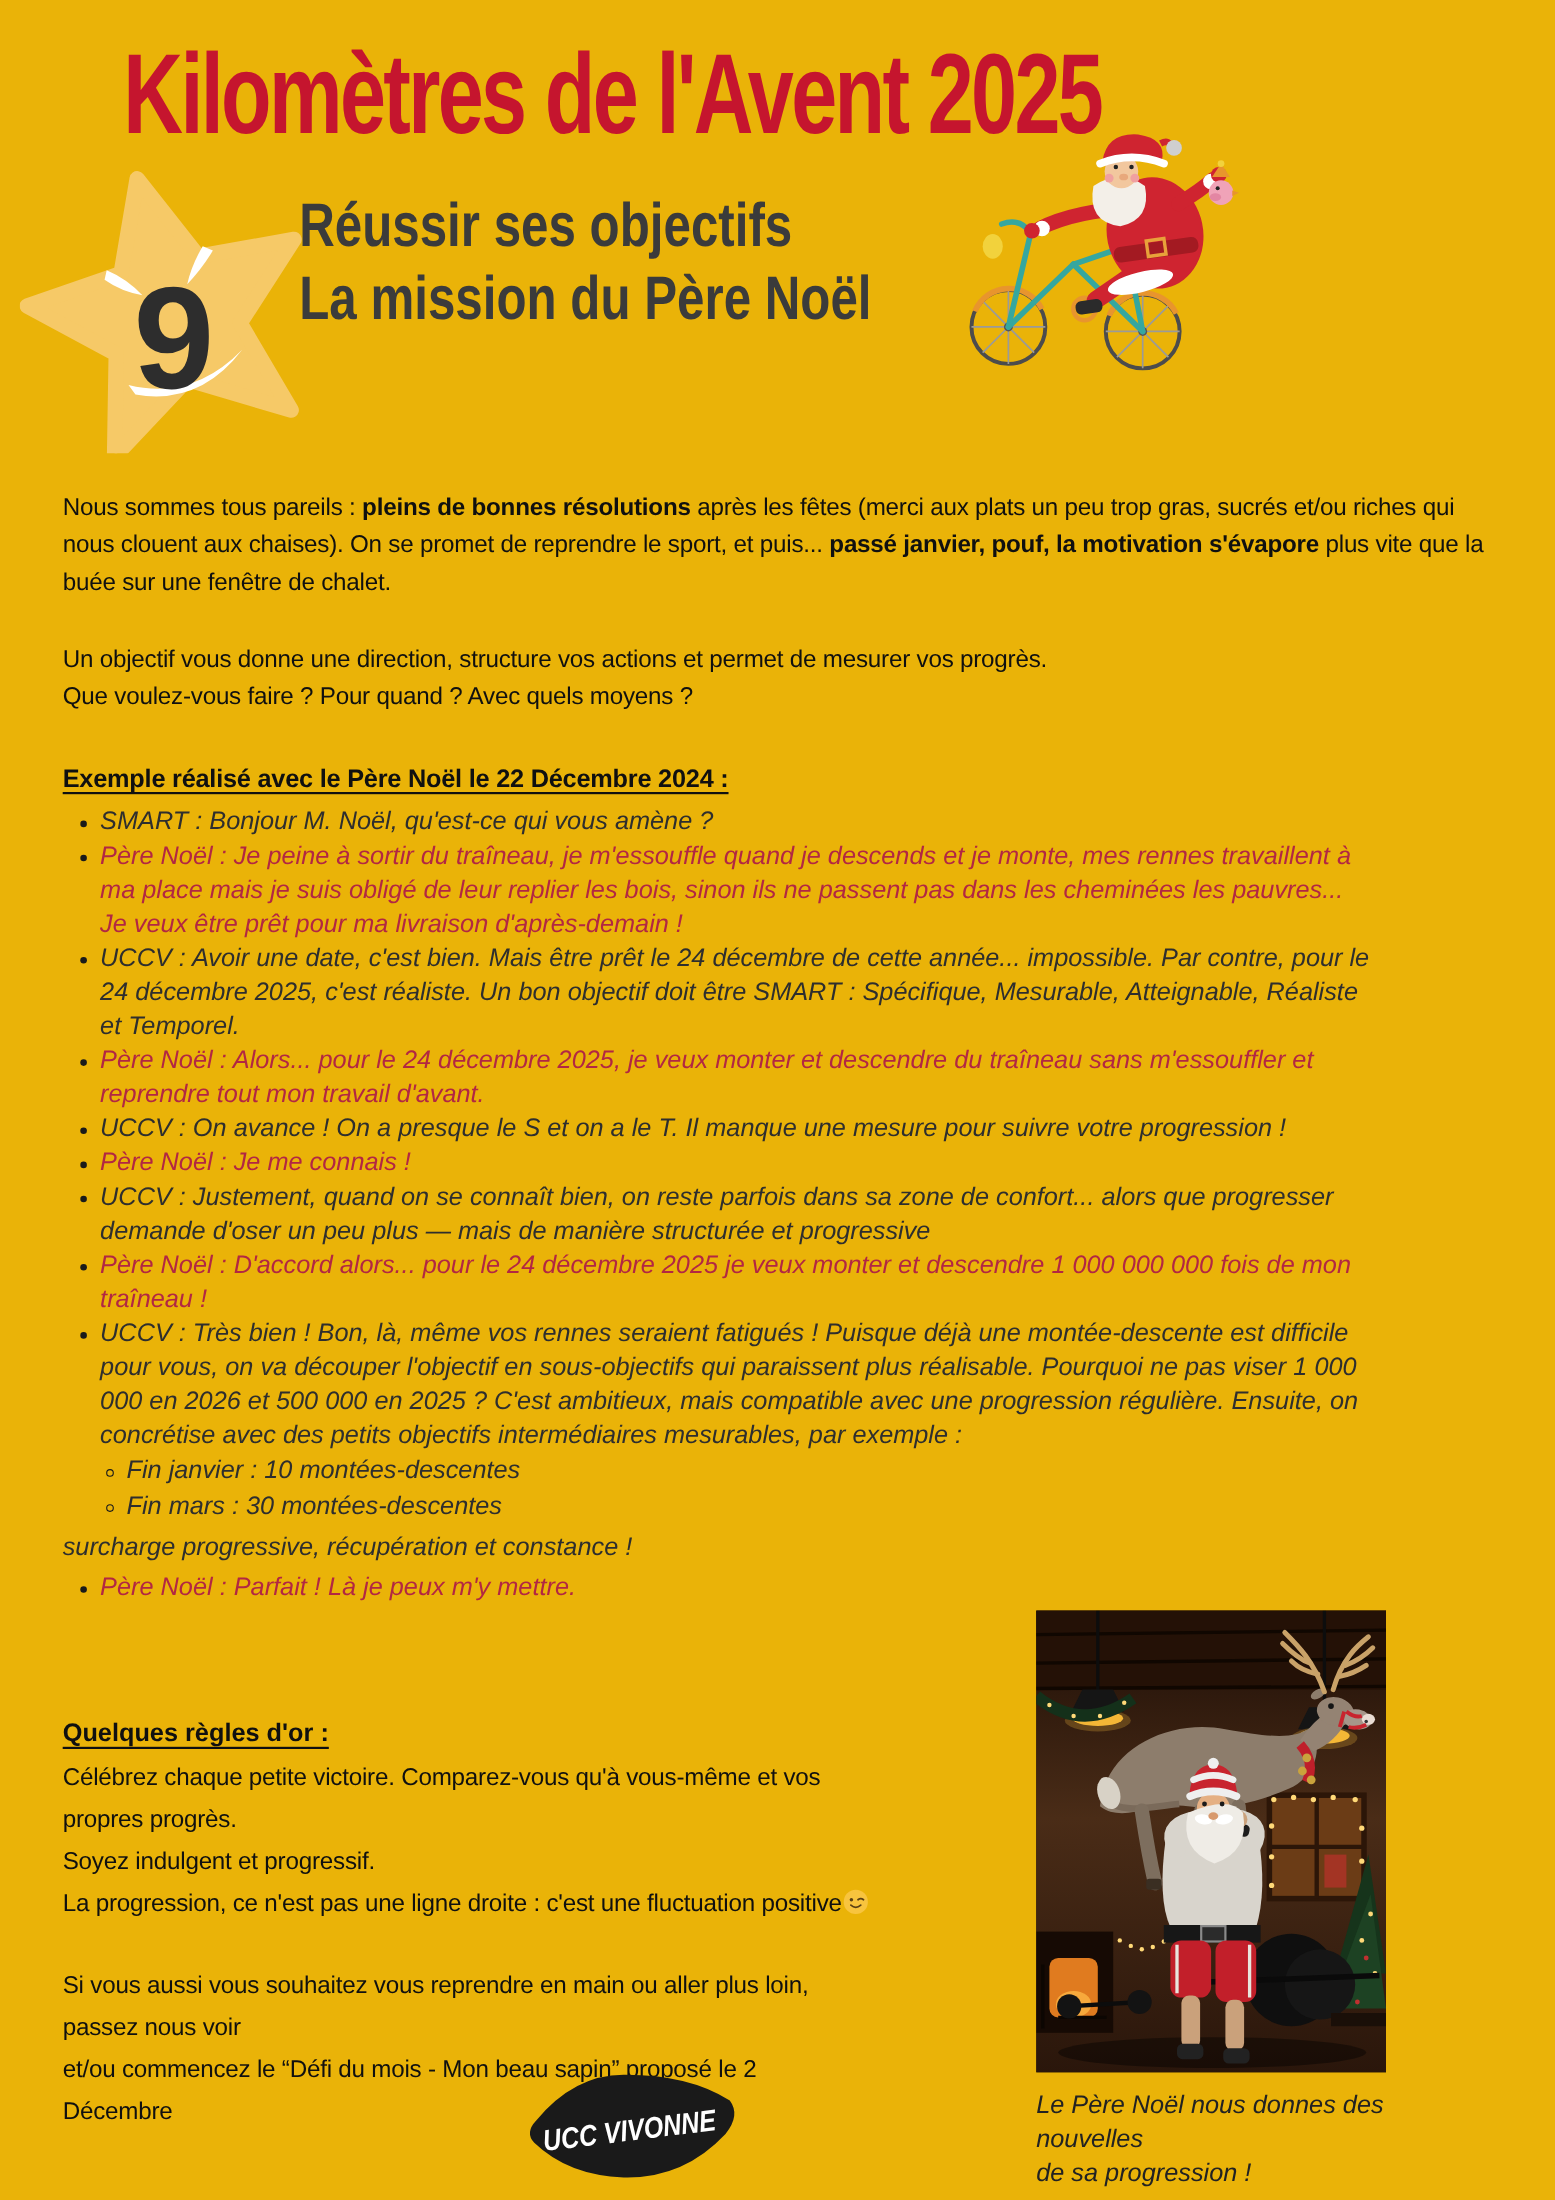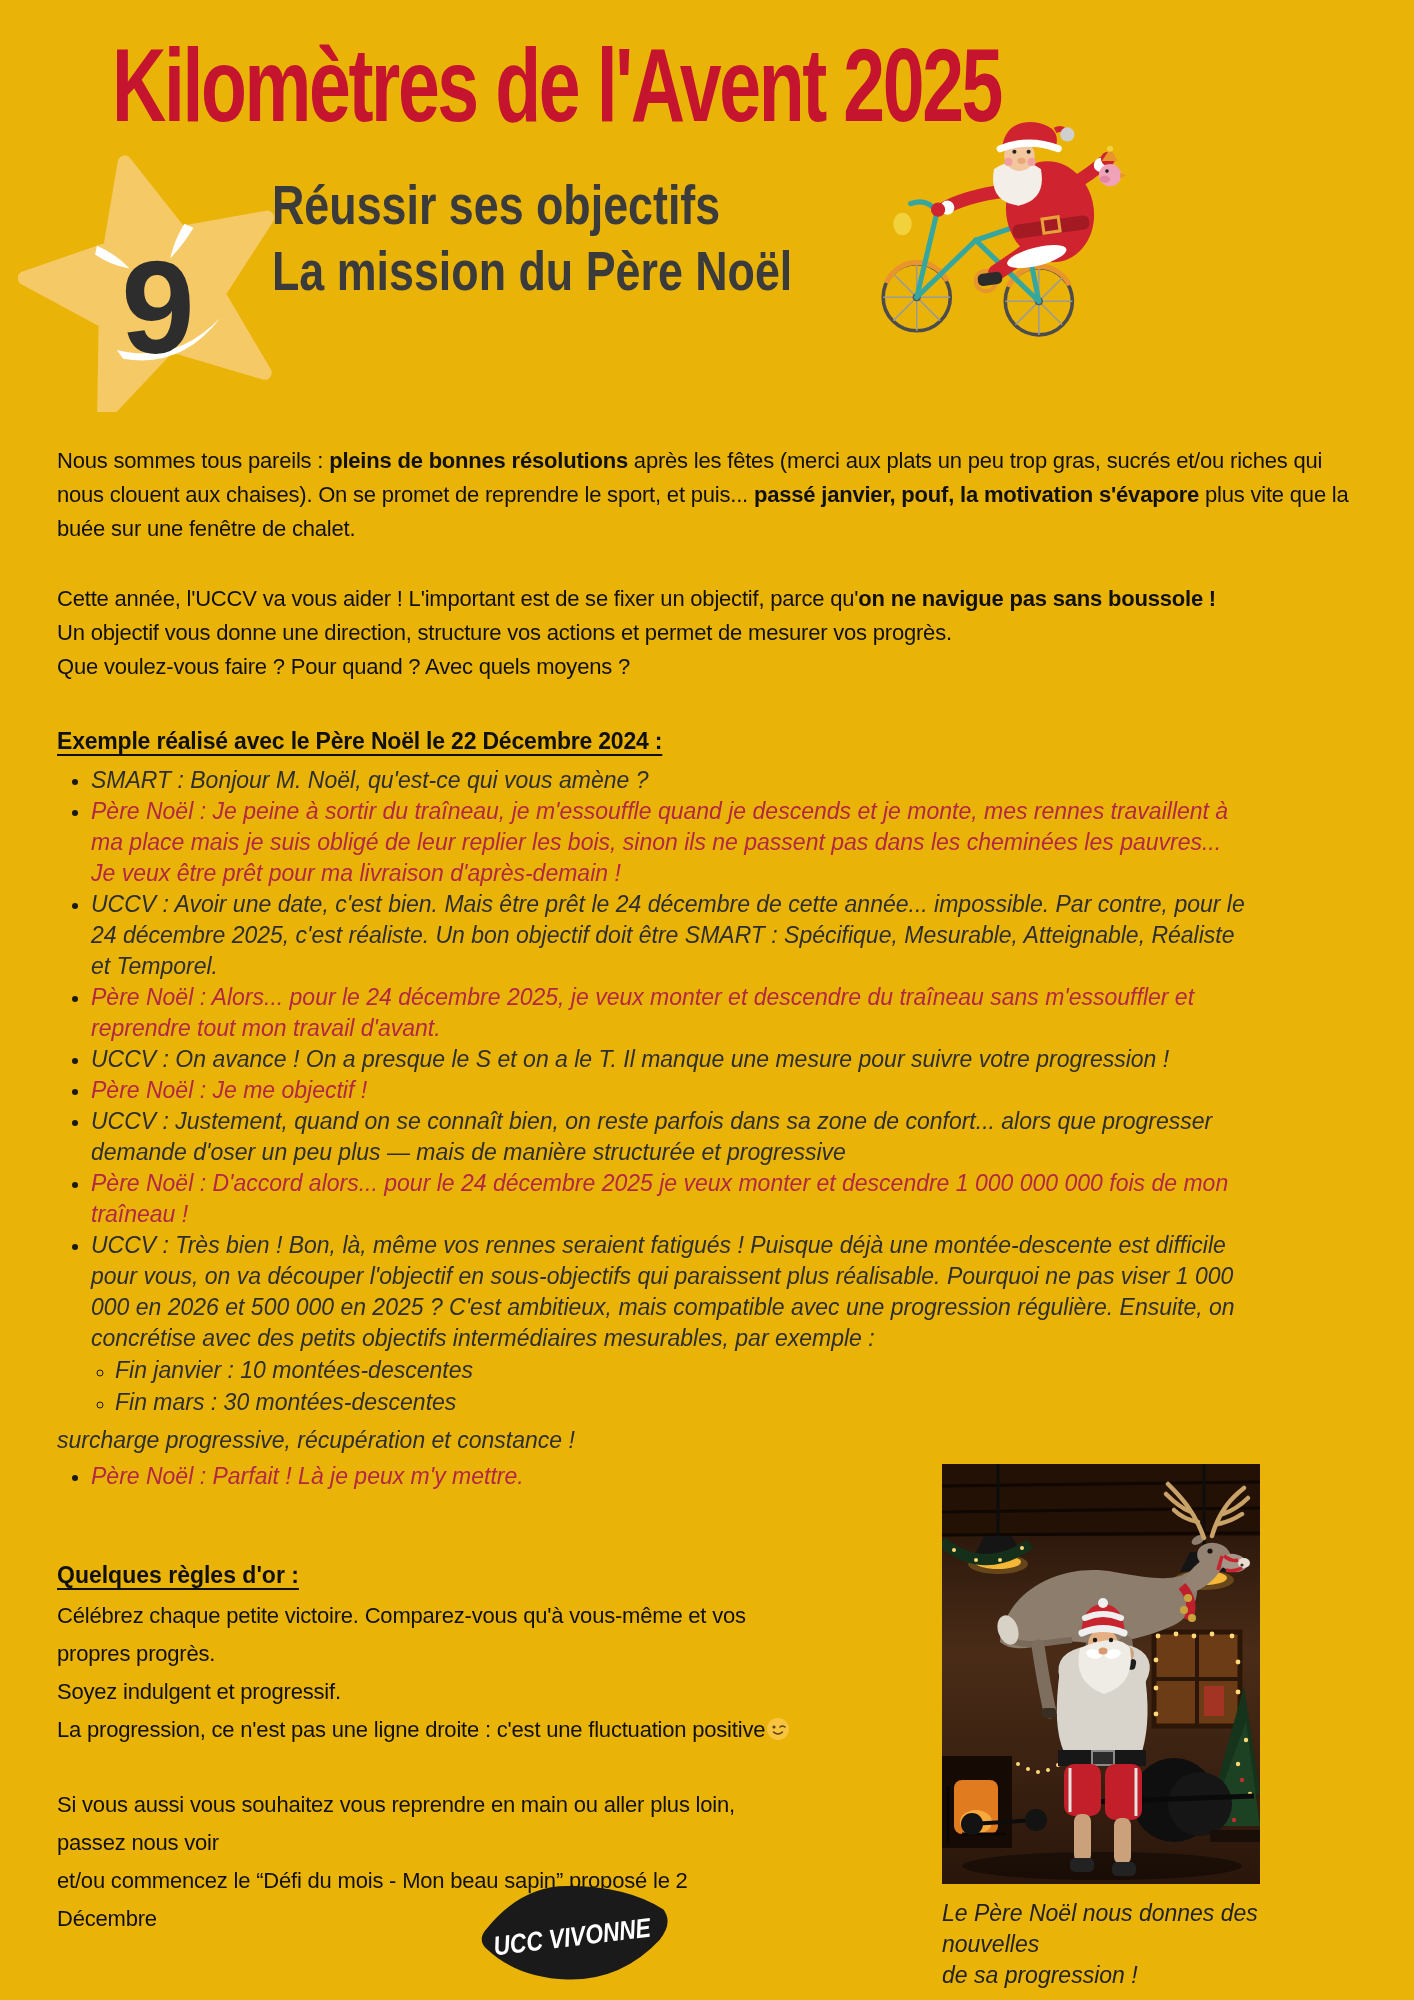--- a/index.html
+++ b/index.html
@@ -166,34 +166,33 @@
     </svg>
   </div>
 
   <div class="content">
 
     <div class="para">
       <span>Nous sommes tous pareils : </span><span class="bold">pleins de bonnes résolutions</span><span> après les fêtes (merci aux plats un peu trop gras, sucrés et/ou riches qui nous clouent aux chaises). On se promet de reprendre le sport, et puis... </span><span class="bold">passé janvier, pouf, la motivation s'évapore</span><span> plus vite que la buée sur une fenêtre de chalet.</span>
     </div>
 
     <div class="para p2">
-      <div><span>Cette année, l'UCCV va vous aider ! L'important est de se fixer un objectif, parce qu'</span><span class="bold">on ne navigue pas sans boussole !</span></div>
       <div>Un objectif vous donne une direction, structure vos actions et permet de mesurer vos progrès.</div>
       <div>Que voulez-vous faire ? Pour quand ? Avec quels moyens ?</div>
     </div>
 
     <div class="section-heading">Exemple réalisé avec le Père Noël le 22 Décembre 2024 :</div>
 
     <ul class="dialogue">
       <li><span class="uccv-text">SMART : Bonjour M. Noël, qu'est-ce qui vous amène ?</span></li>
       <li><span class="pere-text">Père Noël : Je peine à sortir du traîneau, je m'essouffle quand je descends et je monte, mes rennes travaillent à ma place mais je suis obligé de leur replier les bois, sinon ils ne passent pas dans les cheminées les pauvres... Je veux être prêt pour ma livraison d'après-demain !</span></li>
       <li><span class="uccv-text">UCCV : Avoir une date, c'est bien. Mais être prêt le 24 décembre de cette année... impossible. Par contre, pour le 24 décembre 2025, c'est réaliste. Un bon objectif doit être SMART : Spécifique, Mesurable, Atteignable, Réaliste et Temporel.</span></li>
       <li><span class="pere-text">Père Noël : Alors... pour le 24 décembre 2025, je veux monter et descendre du traîneau sans m'essouffler et reprendre tout mon travail d'avant.</span></li>
       <li><span class="uccv-text">UCCV : On avance ! On a presque le S et  on a le T. Il manque une mesure pour suivre votre progression !</span></li>
-      <li><span class="pere-text">Père Noël : Je me objectif !</span></li>
+      <li><span class="pere-text">Père Noël : Je me connais !</span></li>
       <li><span class="uccv-text">UCCV : Justement, quand on se connaît bien, on reste parfois dans sa zone de confort... alors que progresser demande d'oser un peu plus — mais de manière structurée et progressive</span></li>
       <li><span class="pere-text">Père Noël : D'accord alors... pour le 24 décembre 2025 je veux monter et descendre 1 000 000 000 fois de mon traîneau !</span></li>
       <li><span class="uccv-text">UCCV : Très bien ! Bon, là, même vos rennes seraient fatigués ! Puisque déjà une montée-descente est difficile pour vous, on va découper l'objectif en sous-objectifs qui paraissent plus réalisable. Pourquoi ne pas viser 1 000 000 en 2026 et 500 000 en 2025 ? C'est ambitieux, mais compatible avec une progression régulière. Ensuite, on concrétise avec des petits objectifs intermédiaires mesurables, par exemple :</span>
         <ul class="sub-list">
           <li>Fin janvier : 10 montées-descentes</li>
           <li>Fin mars : 30 montées-descentes</li>
         </ul>
       </li>
     </ul>
 

